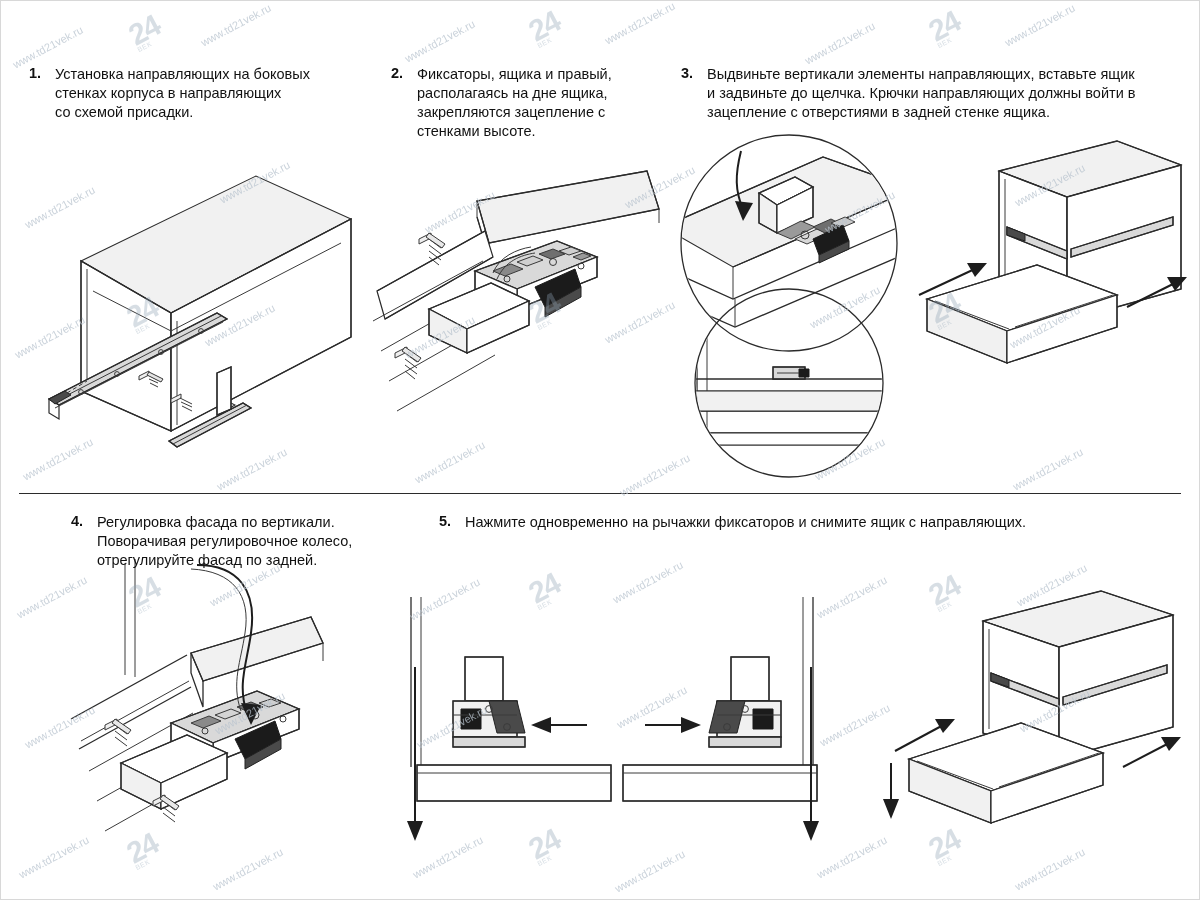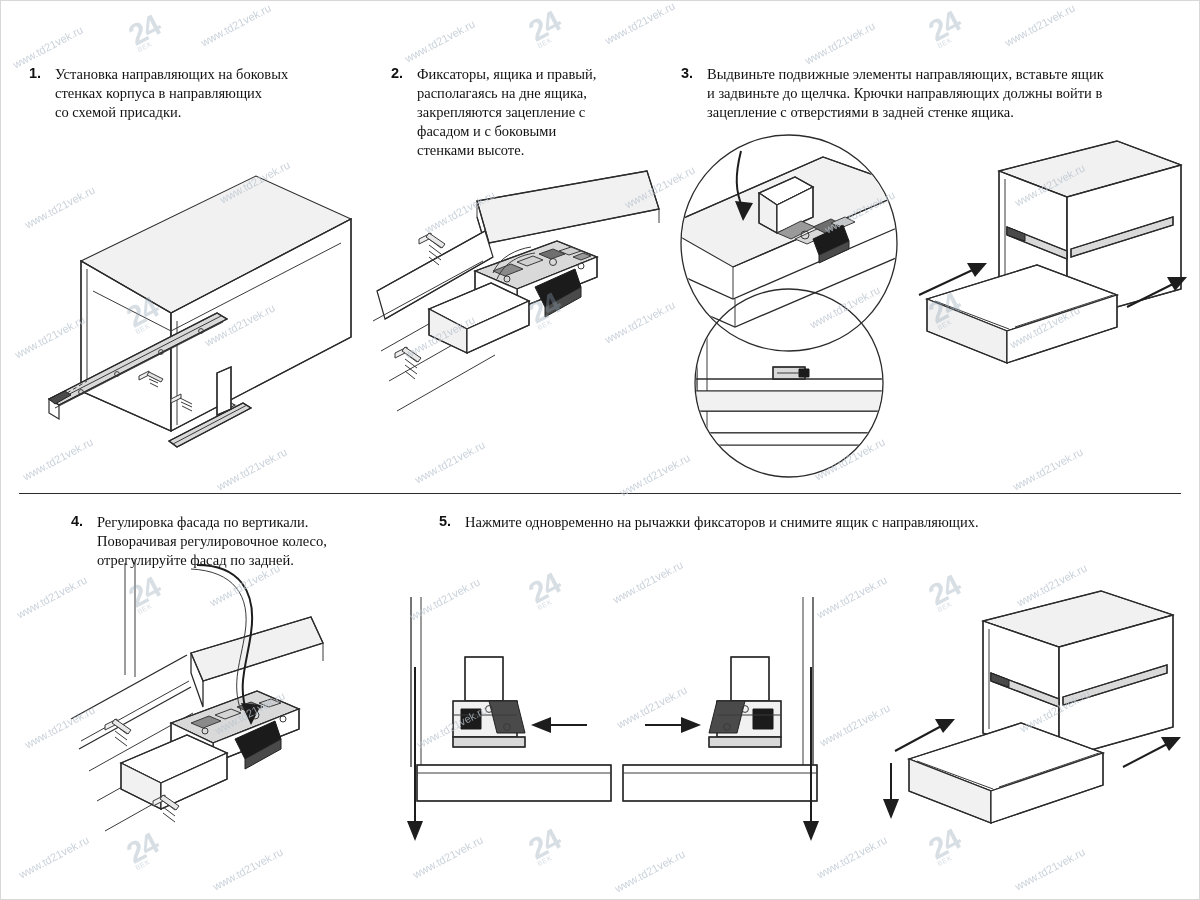--- a/index.html
+++ b/index.html
@@ -77,21 +77,20 @@
     top: 0;
     font-weight: bold;
     font-size: 14.5px;
     color: #111;
   }
   .step .body {
     margin-left: 26px;
     font-size: 14.5px;
     line-height: 19px;
     color: #111;
-    font-family: Liberation Serif, serif;
   }
   .step .body .ln { display: block; white-space: nowrap; }
 
   
   .art { position: absolute; z-index: 2; }
   svg { display: block; }
   .ln-thin  { fill: none; stroke: #3a3a3a; stroke-width: 1; }
   .ln-med   { fill: none; stroke: #2b2b2b; stroke-width: 1.3; }
   .ln-thick { fill: none; stroke: #1d1d1d; stroke-width: 2; }
   .f-white  { fill: #ffffff; stroke: #2b2b2b; stroke-width: 1.2; }
@@ -213,29 +212,28 @@
       <span class="ln">со схемой присадки.</span>
     </div>
   </div>
 
   <div class="step" style="left:390px; top:64px; width:260px;">
     <span class="num">2.</span>
     <div class="body">
       <span class="ln">Фиксаторы, ящика и правый,</span>
       <span class="ln">располагаясь на дне ящика,</span>
       <span class="ln">закрепляются зацепление с</span>
-      <span class="ln">фасадом и с боковыми</span>
       <span class="ln">стенками высоте.</span>
     </div>
   </div>
 
   <div class="step" style="left:680px; top:64px; width:500px;">
     <span class="num">3.</span>
     <div class="body">
-      <span class="ln">Выдвиньте подвижные элементы направляющих, вставьте ящик</span>
+      <span class="ln">Выдвиньте вертикали элементы направляющих, вставьте ящик</span>
       <span class="ln">и задвиньте до щелчка. Крючки направляющих должны войти в</span>
       <span class="ln">зацепление с отверстиями в задней стенке ящика.</span>
     </div>
   </div>
 
   <div class="step" style="left:70px; top:512px; width:320px;">
     <span class="num">4.</span>
     <div class="body">
       <span class="ln">Регулировка фасада по вертикали.</span>
       <span class="ln">Поворачивая регулировочное колесо,</span>

